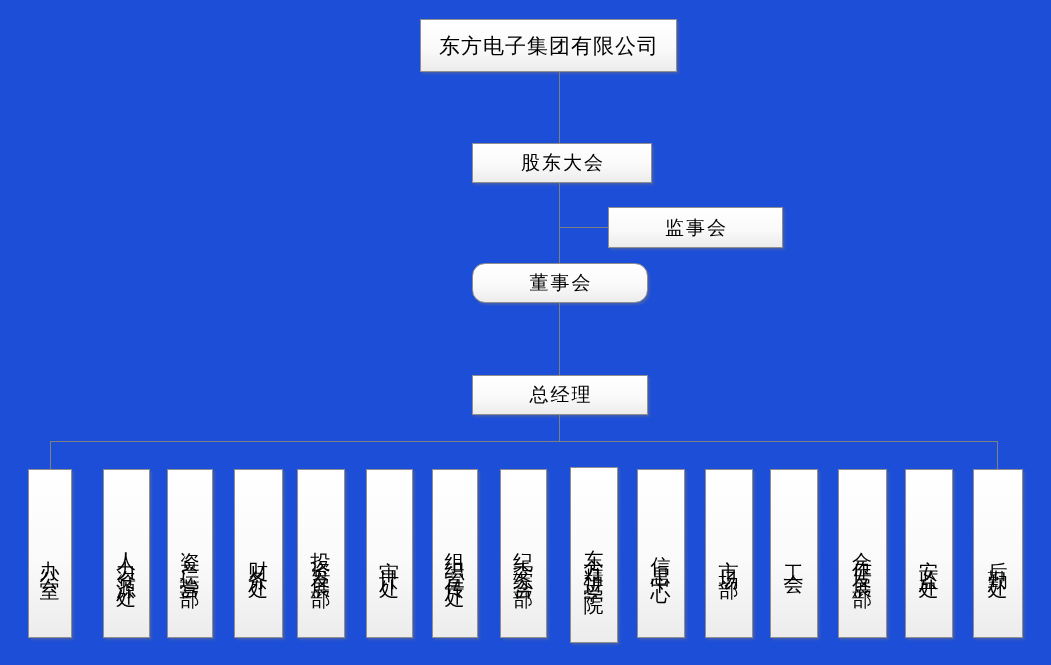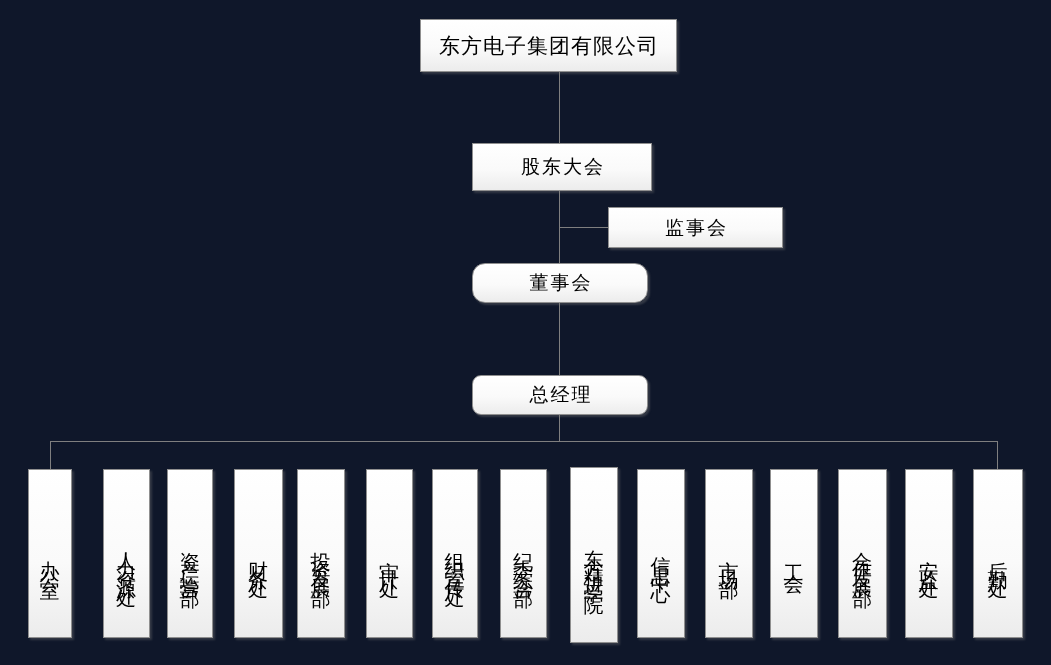--- a/index.html
+++ b/index.html
@@ -4,21 +4,21 @@
 <style>
   html, body {
     margin: 0;
     padding: 0;
     background: #ffffff;
   }
   .canvas {
     position: relative;
     width: 1051px;
     height: 665px;
-    background: #0f172a;
+    background: #1d4ed8;
     font-family: "DejaVu Serif", "Liberation Serif", serif;
     color: #000000;
     overflow: hidden;
   }
   .box {
     position: absolute;
     box-sizing: border-box;
     border: 1px solid #8f8f8f;
     background: linear-gradient(180deg, #ffffff 0%, #fafafa 55%, #ececec 100%);
     box-shadow: 2px 2px 2px rgba(120,120,120,0.35);
@@ -75,33 +75,33 @@
   <div class="vline" style="left:559px; top:303px; height:72px;"></div>
   <div class="vline" style="left:559px; top:415px; height:26px;"></div>
   <div class="hline" style="left:50px;  top:441px; width:948px;"></div>
   <div class="vline" style="left:50px;  top:441px; height:28px;"></div>
   <div class="vline" style="left:997px; top:441px; height:28px;"></div>
 
   <div class="box top-box" style="left:420px; top:19px; width:257px; height:53px;">
     <span class="hlabel">东方电子集团有限公司</span>
   </div>
 
-  <div class="box" style="left:472px; top:143px; width:180px; height:48px;">
+  <div class="box" style="left:472px; top:143px; width:180px; height:40px;">
     <span class="hlabel">股东大会</span>
   </div>
 
   <div class="box" style="left:608px; top:207px; width:175px; height:41px;">
     <span class="hlabel">监事会</span>
   </div>
 
   <div class="box" style="left:472px; top:263px; width:176px; height:40px;border-radius:13px;">
     <span class="hlabel">董事会</span>
   </div>
 
-  <div class="box" style="left:472px; top:375px; width:176px; height:40px;border-radius:9px;">
+  <div class="box" style="left:472px; top:375px; width:176px; height:40px;">
     <span class="hlabel">总经理</span>
   </div>
 
   <div class="box dept" style="left:28px; width:44px;">
     <span class="vtext">办公室</span>
   </div>
   <div class="box dept" style="left:103px; width:47px;">
     <span class="vtext">人力资源处</span>
   </div>
   <div class="box dept" style="left:167px; width:46px;">

